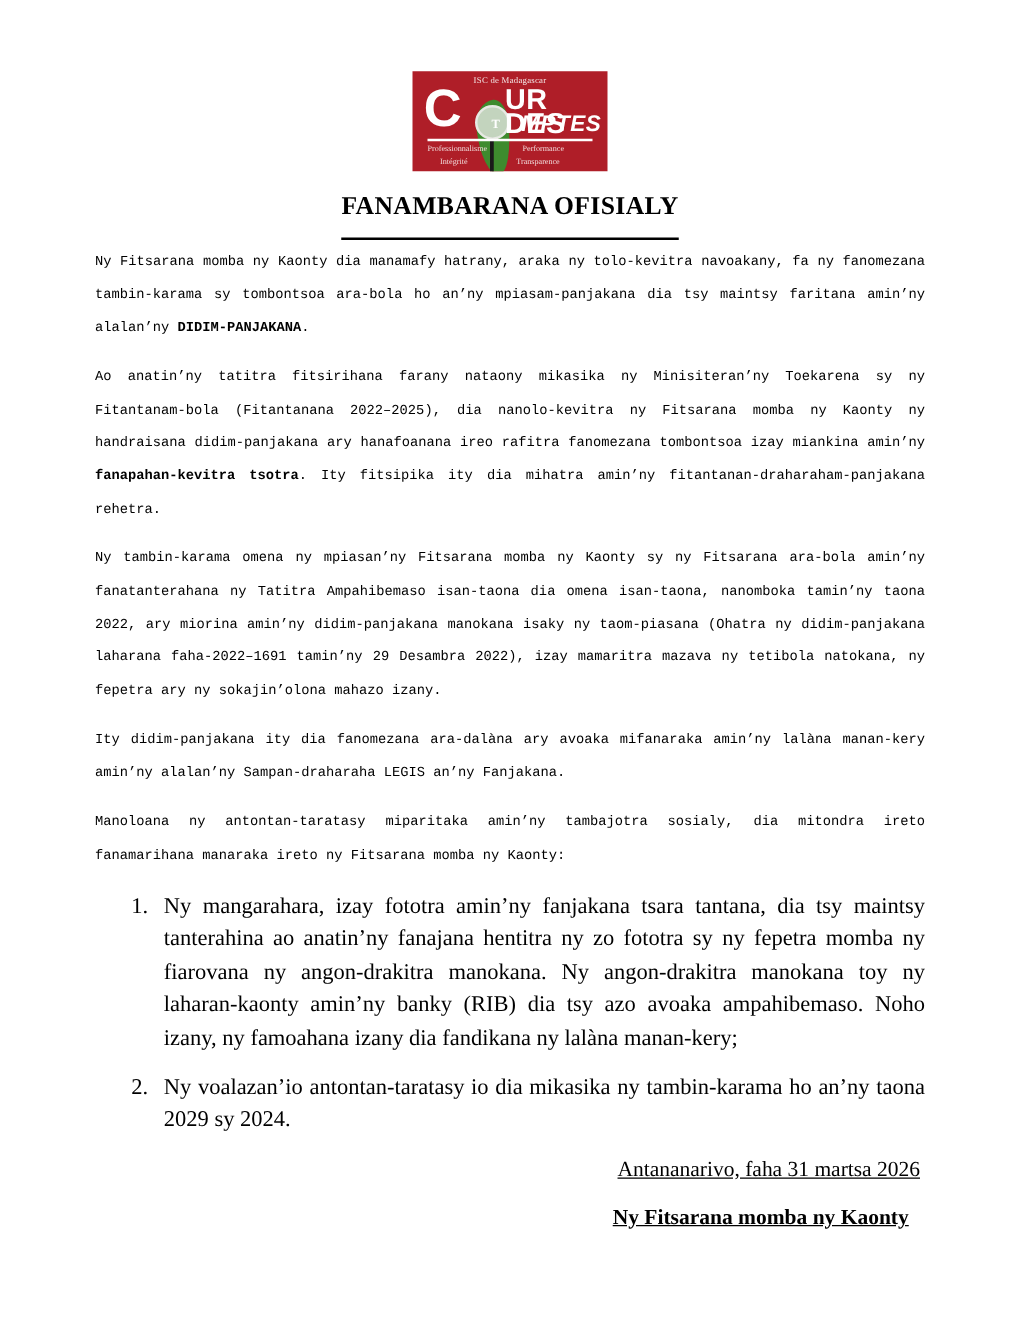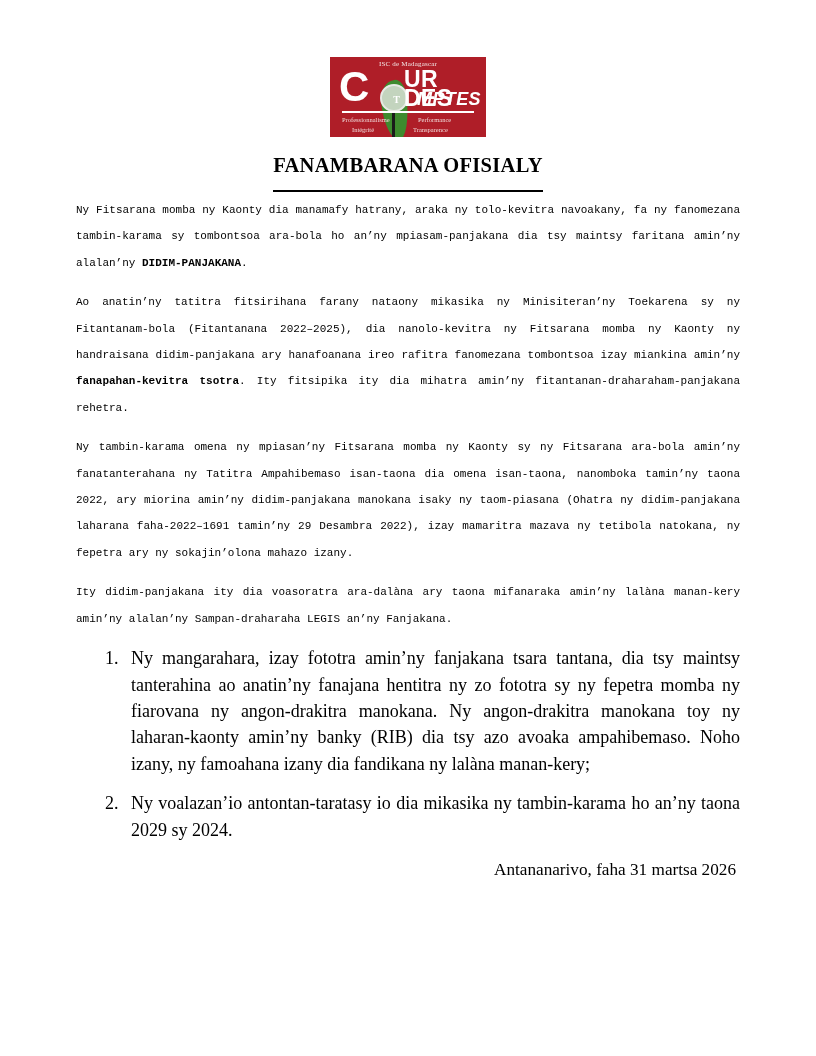--- a/index.html
+++ b/index.html
@@ -197,20 +197,21 @@
     margin-bottom: 13px;
     padding-left: 8px;
   }
 
   
   .closing {
     margin-top: 14px;
     text-align: right;
     font-size: 17.2px;
     line-height: 26.4px;
+    text-decoration: underline;
   }
   .closing .place-date {
     padding-right: 4px;
   }
   .closing .signer {
     font-weight: bold;
     margin-top: 12px;
     padding-right: 13px;
   }
 </style>
@@ -248,25 +249,27 @@
   </div>
 
   <h1 class="doc-title">
     <span>FANAMBARANA OFISIALY</span>
   </h1>
 
   <div id="paragraphs">
       <p class="body-p"><span>Ny Fitsarana momba ny Kaonty dia manamafy hatrany, araka ny tolo-kevitra navoakany, fa ny fanomezana tambin-karama sy tombontsoa ara-bola ho an’ny mpiasam-panjakana dia tsy maintsy faritana amin’ny alalan’ny </span><b>DIDIM-PANJAKANA</b><span>.</span></p>
       <p class="body-p"><span>Ao anatin’ny tatitra fitsirihana farany nataony mikasika ny Minisiteran’ny Toekarena sy ny Fitantanam-bola (Fitantanana 2022–2025), dia nanolo-kevitra ny Fitsarana momba ny Kaonty ny handraisana didim-panjakana ary hanafoanana ireo rafitra fanomezana tombontsoa izay miankina amin’ny </span><b>fanapahan-kevitra tsotra</b><span>. Ity fitsipika ity dia mihatra amin’ny fitantanan-draharaham-panjakana rehetra.</span></p>
       <p class="body-p"><span>Ny tambin-karama omena ny mpiasan’ny Fitsarana momba ny Kaonty sy ny Fitsarana ara-bola amin’ny fanatanterahana ny Tatitra Ampahibemaso isan-taona dia omena isan-taona, nanomboka tamin’ny taona 2022, ary miorina amin’ny didim-panjakana manokana isaky ny taom-piasana (Ohatra ny didim-panjakana laharana faha-2022–1691 tamin’ny 29 Desambra 2022), izay mamaritra mazava ny tetibola natokana, ny fepetra ary ny sokajin’olona mahazo izany.</span></p>
-      <p class="body-p"><span>Ity didim-panjakana ity dia voasoratra ara-dalàna ary taona mifanaraka amin’ny lalàna manan-kery amin’ny alalan’ny Sampan-draharaha LEGIS an’ny Fanjakana.</span></p>
+      <p class="body-p"><span>Ity didim-panjakana ity dia fanomezana ara-dalàna ary avoaka mifanaraka amin’ny lalàna manan-kery amin’ny alalan’ny Sampan-draharaha LEGIS an’ny Fanjakana.</span></p>
+      <p class="body-p"><span>Manoloana ny antontan-taratasy miparitaka amin’ny tambajotra sosialy, dia mitondra ireto fanamarihana manaraka ireto ny Fitsarana momba ny Kaonty:</span></p>
     </div>
 
   <ol class="points" id="points">
       <li>Ny mangarahara, izay fototra amin’ny fanjakana tsara tantana, dia tsy maintsy tanterahina ao anatin’ny fanajana hentitra ny zo fototra sy ny fepetra momba ny fiarovana ny angon-drakitra manokana. Ny angon-drakitra manokana toy ny laharan-kaonty amin’ny banky (RIB) dia tsy azo avoaka ampahibemaso. Noho izany, ny famoahana izany dia fandikana ny lalàna manan-kery;</li>
       <li>Ny voalazan’io antontan-taratasy io dia mikasika ny tambin-karama ho an’ny taona 2029 sy 2024.</li>
     </ol>
 
   <div class="closing">
     <div class="place-date">Antananarivo, faha 31 martsa 2026</div>
+    <div class="signer">Ny Fitsarana momba ny Kaonty</div>
   </div>
 
 </div>
 
 </body></html>

